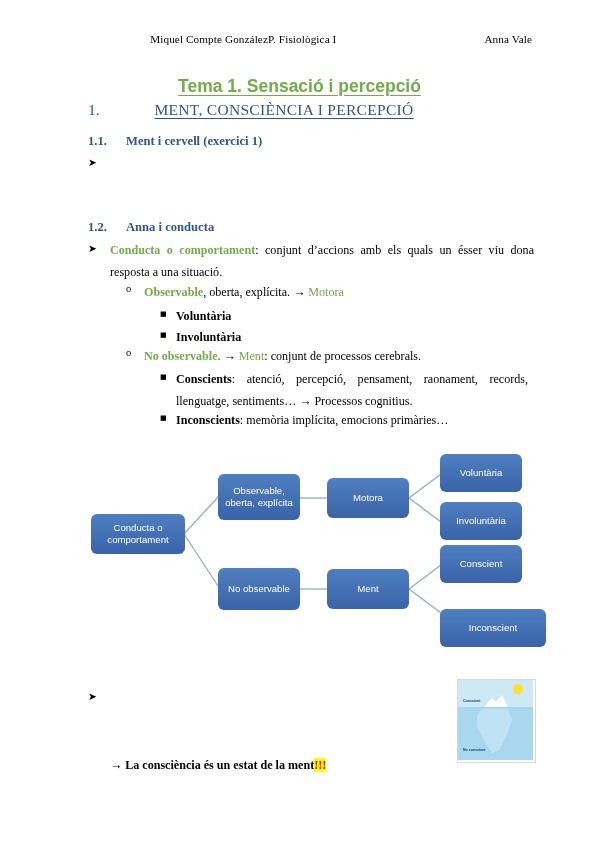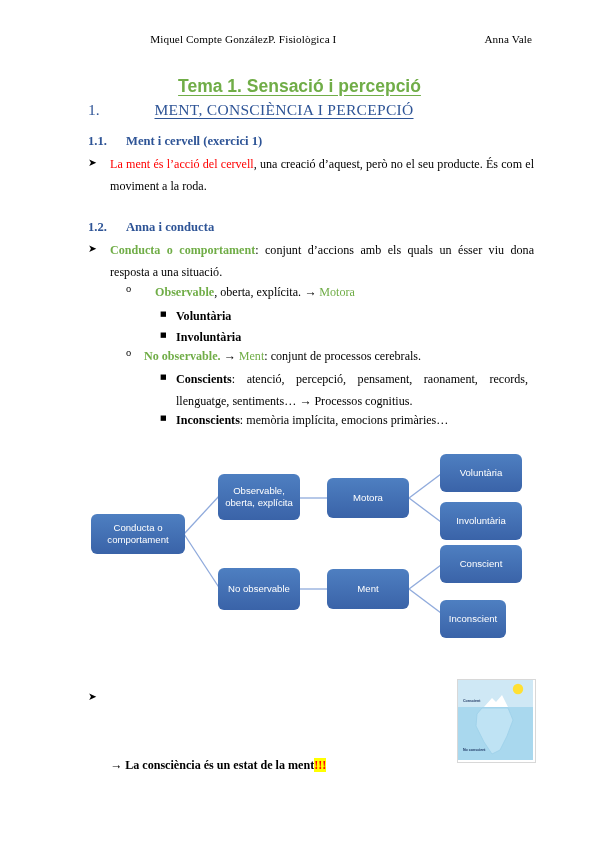--- a/index.html
+++ b/index.html
@@ -106,21 +106,21 @@
   .greenb { color: #70AD47; font-weight: bold; }
   .bold   { font-weight: bold; }
   .hl     { background: #FFFF00; color: #FF0000; font-weight: bold; }
 
   .just { text-align: justify; text-justify: inter-word; }
 
   
   #p-11 { top: 153px; left: 110px; width: 424px; }
   
   #p-12 { top: 239px; left: 110px; width: 424px; }
-  #p-obs  { top: 281px; left: 144px; width: 390px; margin-left: 11px; }
+  #p-obs  { top: 281px; left: 144px; width: 390px; }
   #p-vol  { top: 305px; left: 176px; width: 340px; }
   #p-inv  { top: 326px; left: 176px; width: 340px; }
   #p-noobs{ top: 345px; left: 144px; width: 390px; }
   #p-cons { top: 368px; left: 176px; width: 352px; }
   #p-incon{ top: 409px; left: 176px; width: 352px; }
   #p-molts{ top: 687px; left: 110px; width: 340px; }
   #p-arrow{ top: 754px; left: 110px; width: 340px; font-weight: bold; }
 
   
   .chart {
@@ -175,23 +175,20 @@
   <div class="h1-row">
     <span class="h1-num">1.</span>
     <span class="h1-text">MENT, CONSCIÈNCIA I PERCEPCIÓ</span>
   </div>
 
   <div class="h2 h2-1">
     <span class="h2-num">1.1.</span><span>Ment i cervell (exercici 1)</span>
   </div>
 
   <span class="bullet-arrow" style="top:156px;left:88px;">➤</span>
-  <div class="blk just" id="p-11">
-    <span class="red">La ment és l’acció del cervell</span><span>, una creació d’aquest, però no el seu producte. És com el moviment a la roda.</span>
-  </div>
 
   <div class="h2 h2-2">
     <span class="h2-num">1.2.</span><span>Anna i conducta</span>
   </div>
 
   <span class="bullet-arrow" style="top:242px;left:88px;">➤</span>
   <div class="blk just" id="p-12">
     <span class="greenb">Conducta o comportament</span><span>: conjunt d’accions amb els quals un ésser viu dona resposta a una situació.</span>
   </div>
 
@@ -240,21 +237,21 @@
     </svg>
 
     <div class="node" style="left:16px;  top:62px;  width:94px; height:40px;">Conducta o comportament</div>
     <div class="node" style="left:143px; top:22px;  width:82px; height:46px;">Observable, oberta, explícita</div>
     <div class="node" style="left:143px; top:116px; width:82px; height:42px;">No observable</div>
     <div class="node" style="left:252px; top:26px;  width:82px; height:40px;">Motora</div>
     <div class="node" style="left:252px; top:117px; width:82px; height:40px;">Ment</div>
     <div class="node" style="left:365px; top:2px;   width:82px; height:38px;">Voluntària</div>
     <div class="node" style="left:365px; top:50px;  width:82px; height:38px;">Involuntària</div>
     <div class="node" style="left:365px; top:93px;  width:82px; height:38px;">Conscient</div>
-    <div class="node" style="left:365px; top:148px; width:66px; height:38px;">Inconscient</div>
+    <div class="node" style="left:365px; top:157px; width:106px; height:38px;">Inconscient</div>
   </div>
 
   <span class="bullet-arrow" style="top:690px;left:88px;">➤</span>
 
   <div class="blk" id="p-arrow">
     <span>→ </span><span>La consciència és un estat de la ment</span><span class="hl">!!!</span>
   </div>
 
   <div class="iceberg">
     <svg width="75" height="80" viewBox="0 0 75 80">

